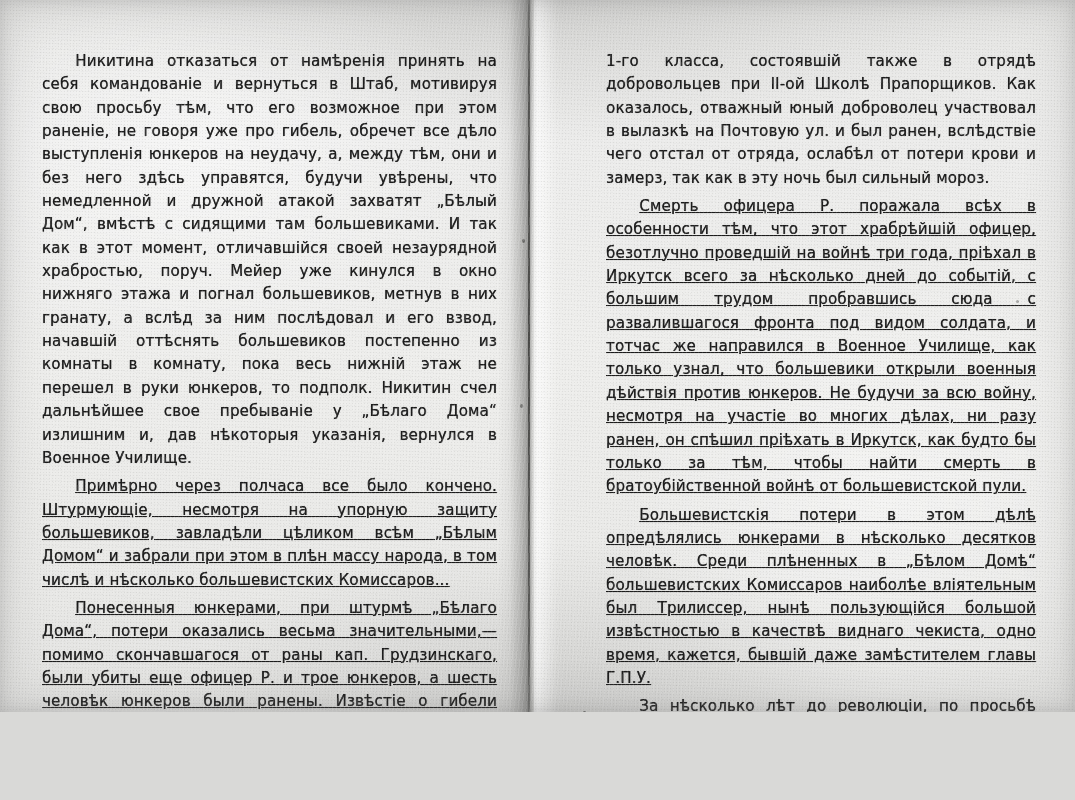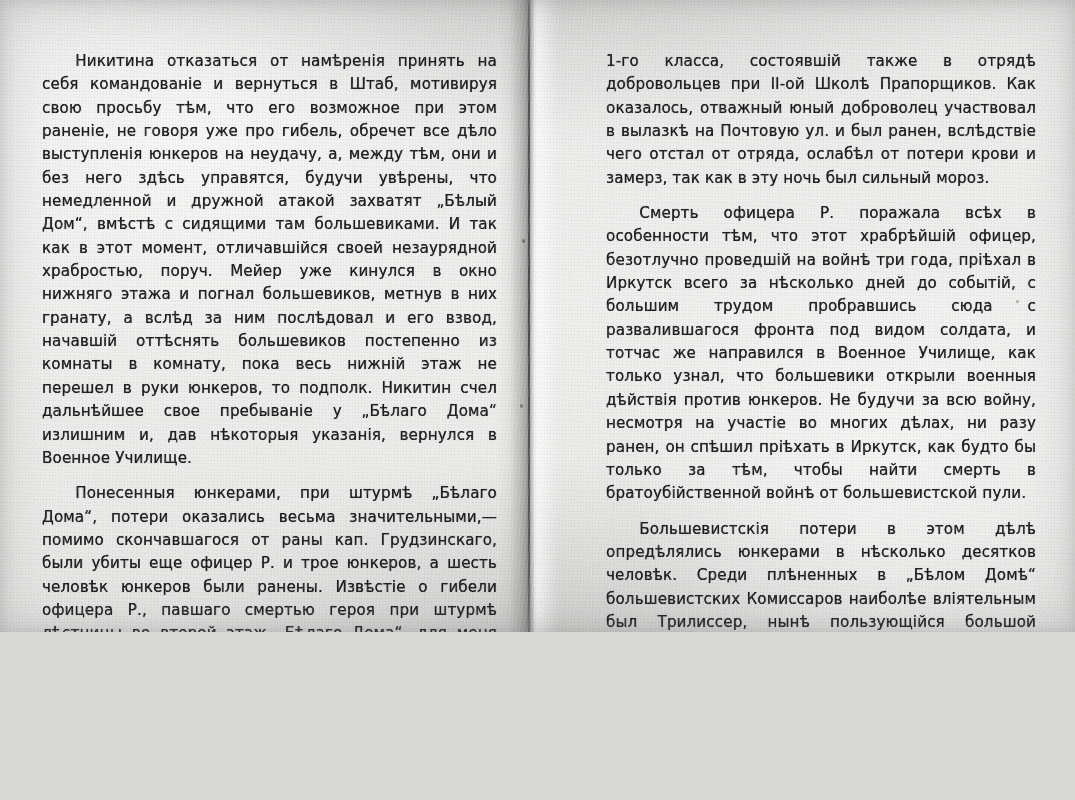--- a/index.html
+++ b/index.html
@@ -7,21 +7,21 @@
   body{
     width:1075px;height:800px;
     background:#d9d9d7;
     font-family:"DejaVu Sans", sans-serif;
     overflow:hidden;
   }
 
   
   #scan{
     position:relative;
-    width:1075px;height:632px;
+    width:1075px;height:712px;
     background:
       
       radial-gradient(ellipse 420px 300px at 18% 22%, rgba(255,255,255,.55), rgba(255,255,255,0) 70%),
       radial-gradient(ellipse 380px 320px at 82% 70%, rgba(255,255,255,.45), rgba(255,255,255,0) 70%),
       radial-gradient(ellipse 500px 240px at 50% 100%, rgba(160,160,158,.30), rgba(160,160,158,0) 72%),
       radial-gradient(ellipse 600px 200px at 50% 0%, rgba(168,168,166,.28), rgba(168,168,166,0) 72%),
       linear-gradient(180deg,#e6e6e4 0%,#ececeb 18%,#eeeeec 50%,#e9e9e7 82%,#e2e2e0 100%);
     overflow:hidden;
   }
 
@@ -110,21 +110,21 @@
     left:70px; top:50px; width:430px;
     font-size:15.1px;
     line-height:23.35px;
     letter-spacing:.15px;
   }
   .textblock p{
     margin:0;
     text-indent:2.2em;
   }
   .textblock p.noindent{ text-indent:0; }
-  .textblock p + p{ margin-top:12px; }
+  .textblock p + p{ margin-top:5px;text-decoration:underline; }
 
   
   .textblock{
     text-shadow:
       0 0 .7px rgba(28,28,28,.55),
       .35px 0 .5px rgba(40,40,40,.28),
       0 .35px .5px rgba(40,40,40,.22);
   }
 
   
@@ -153,20 +153,21 @@
   #speck-upper-right{ left:1016px; top:300px; width:3px; height:3px; opacity:.35; }
 </style>
 </head>
 <body>
 
 <div id="scan">
 
   <div class="page" id="page-left">
     <div class="textblock" id="left-text">
       <p>Никитина отказаться от намѣренія принять на себя командованіе и вернуться в Штаб, мотивируя свою просьбу тѣм, что его возможное при этом раненіе, не говоря уже про гибель, обречет все дѣло выступленія юнкеров на неудачу, а, между тѣм, они и без него здѣсь управятся, будучи увѣрены, что немедленной и дружной атакой захватят „Бѣлый Дом“, вмѣстѣ с сидящими там большевиками. И так как в этот момент, отличавшійся своей незаурядной храбростью, поруч. Мейер уже кинулся в окно нижняго этажа и погнал большевиков, метнув в них гранату, а вслѣд за ним послѣдовал и его взвод, начавшій оттѣснять большевиков постепенно из комнаты в комнату, пока весь нижній этаж не перешел в руки юнкеров, то подполк. Никитин счел дальнѣйшее свое пребываніе у „Бѣлаго Дома“ излишним и, дав нѣкоторыя указанія, вернулся в Военное Училище.</p>
+      <p>Примѣрно через полчаса все было кончено. Штурмующіе, несмотря на упорную защиту большевиков, завладѣли цѣликом всѣм „Бѣлым Домом“ и забрали при этом в плѣн массу народа, в том числѣ и нѣсколько большевистских Комиссаров...</p>
       <p>Понесенныя юнкерами, при штурмѣ „Бѣлаго Дома“, потери оказались весьма значительными,— помимо скончавшагося от раны кап. Грудзинскаго, были убиты еще офицер Р. и трое юнкеров, а шесть человѣк юнкеров были ранены. Извѣстіе о гибели офицера Р., павшаго смертью героя при штурмѣ лѣстницы во второй этаж „Бѣлаго Дома“, для меня было особенно тягостным, так как он был сыном того ген. Р., в семьѣ котораго гостила моя жена, и при том, как в это время уже выяснилось, он явился второй жертвой из одной и той же семьи, ибо за день или за два перед тѣм погиб его младшій брат Юрик, гимназист</p>
     </div>
     <div class="folio" id="folio-left">144</div>
   </div>
 
   <div class="page" id="page-right">
     <div class="textblock" id="right-text">
       <p class="noindent">1-го класса, состоявшій также в отрядѣ добровольцев при II-ой Школѣ Прапорщиков. Как оказалось, отважный юный доброволец участвовал в вылазкѣ на Почтовую ул. и был ранен, вслѣдствіе чего отстал от отряда, ослабѣл от потери крови и замерз, так как в эту ночь был сильный мороз.</p>
       <p>Смерть офицера Р. поражала всѣх в особенности тѣм, что этот храбрѣйшій офицер, безотлучно проведшій на войнѣ три года, пріѣхал в Иркутск всего за нѣсколько дней до событій, с большим трудом пробравшись сюда с развалившагося фронта под видом солдата, и тотчас же направился в Военное Училище, как только узнал, что большевики открыли военныя дѣйствія против юнкеров. Не будучи за всю войну, несмотря на участіе во многих дѣлах, ни разу ранен, он спѣшил пріѣхать в Иркутск, как будто бы только за тѣм, чтобы найти смерть в братоубійственной войнѣ от большевистской пули.</p>
       <p>Большевистскія потери в этом дѣлѣ опредѣлялись юнкерами в нѣсколько десятков человѣк. Среди плѣненных в „Бѣлом Домѣ“ большевистских Комиссаров наиболѣе вліятельным был Трилиссер, нынѣ пользующійся большой извѣстностью в качествѣ виднаго чекиста, одно время, кажется, бывшій даже замѣстителем главы Г.П.У.</p>

